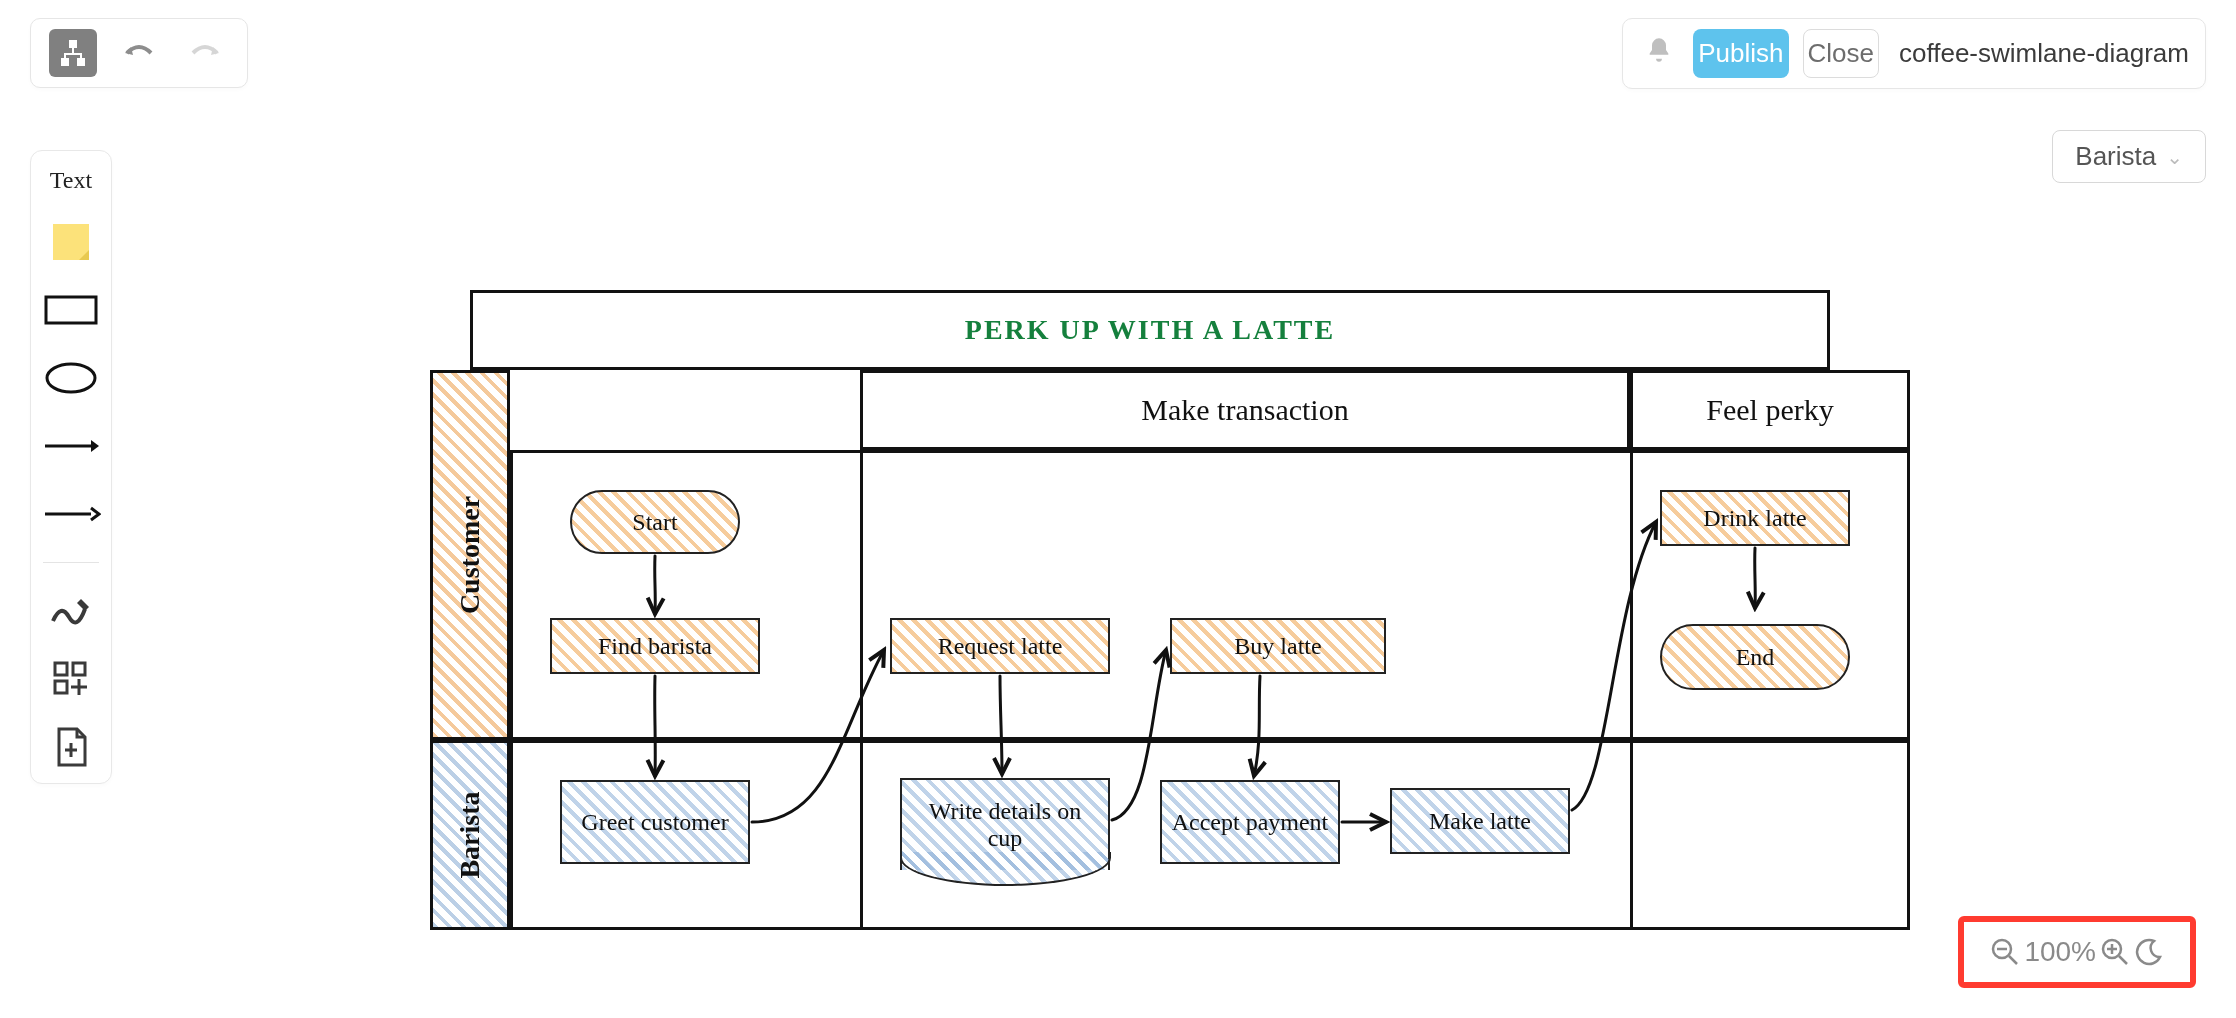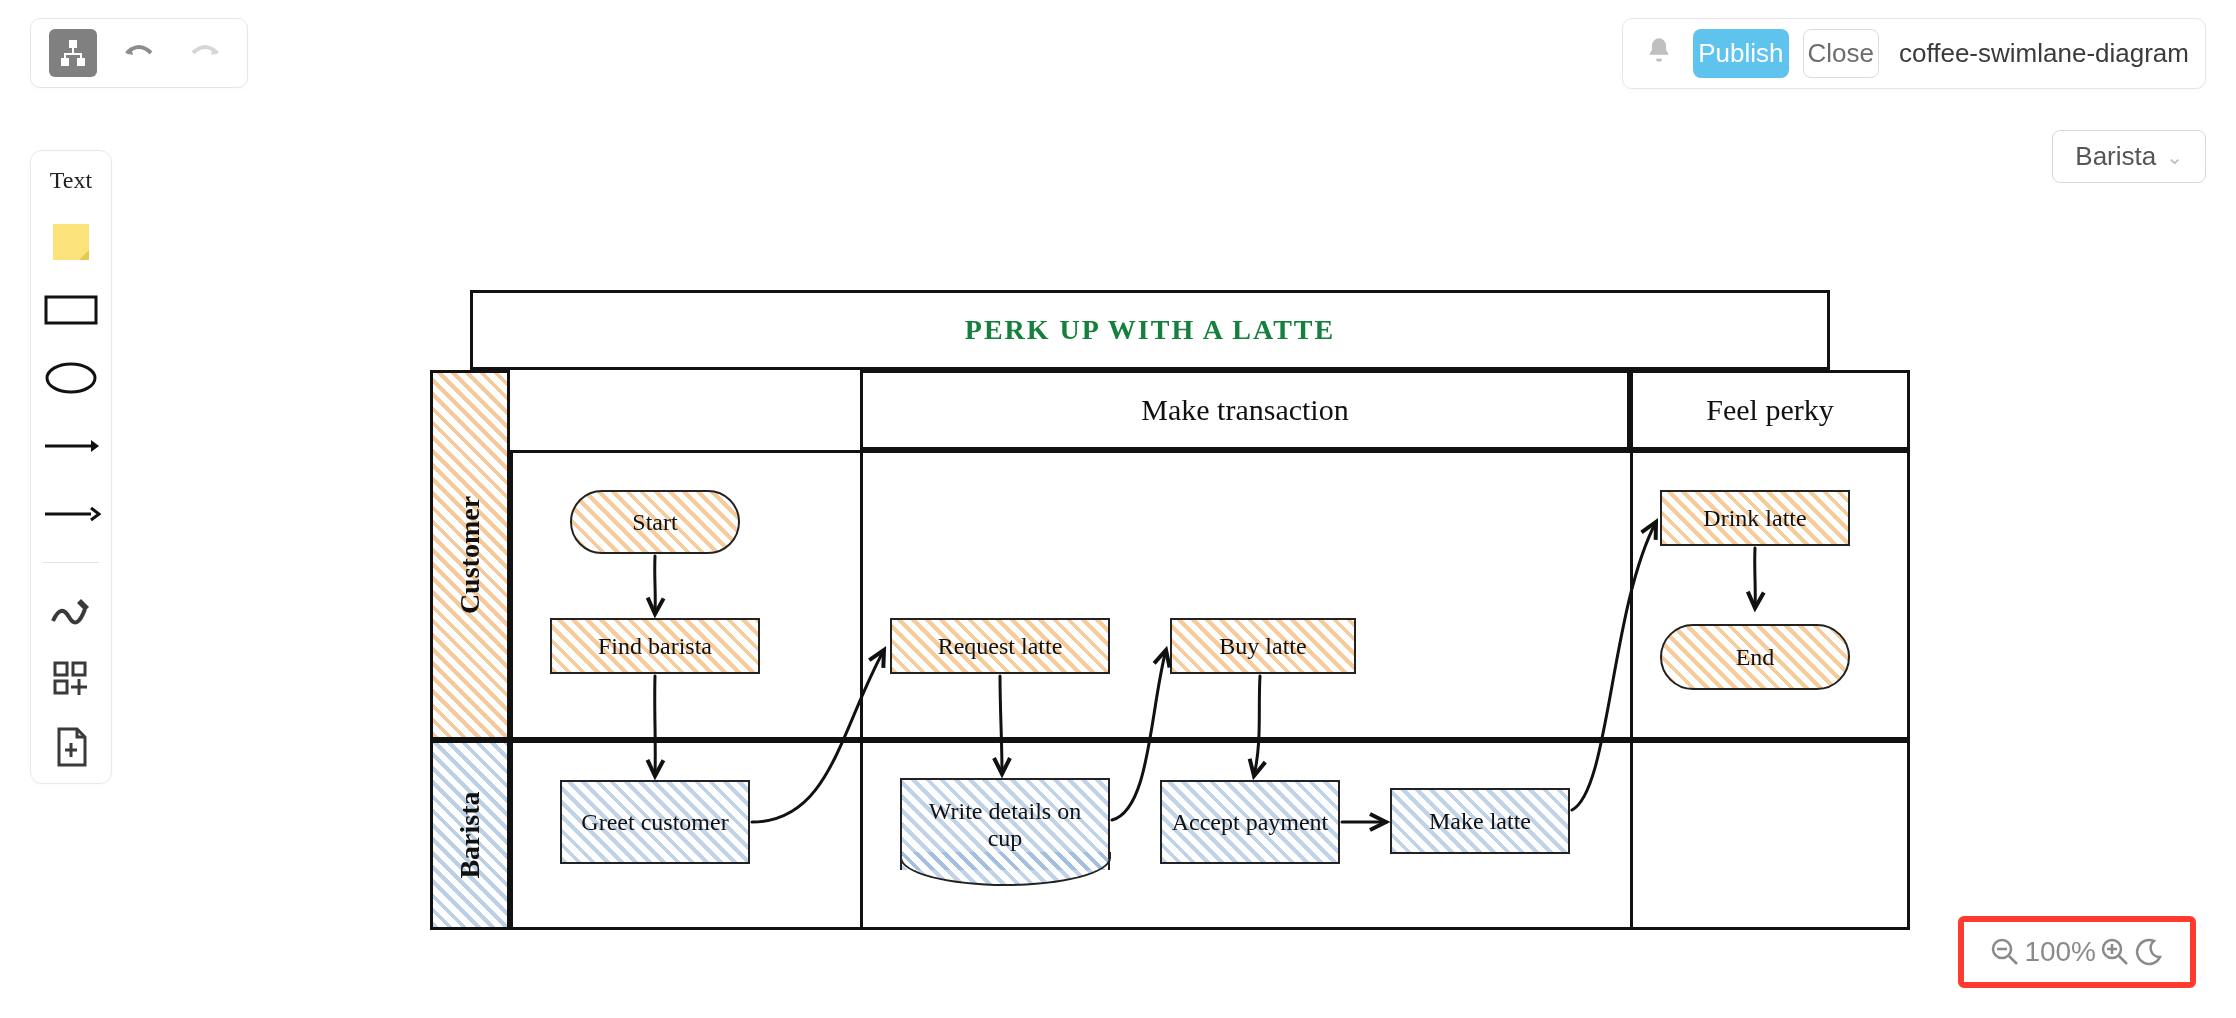--- a/index.html
+++ b/index.html
@@ -117,21 +117,21 @@
   .n-start      { left:140px; top:200px; width:170px; height:64px; }
   .n-find       { left:120px; top:328px; width:210px; height:56px; }
   .n-greet      { left:130px; top:490px; width:190px; height:84px; }
   .n-request    { left:460px; top:328px; width:220px; height:56px; }
   .n-write      { left:470px; top:488px; width:210px; height:92px; border-bottom:none; border-radius:0;}
   .n-write::after{
     content:""; position:absolute; left:-2.5px; right:-2.5px; bottom:-16px; height:32px;
     border:2.5px solid #222; border-top:none; border-radius:0 0 60% 60% / 0 0 100% 100%;
     background:inherit;
   }
-  .n-buy        { left:740px; top:328px; width:186px; height:56px; }
+  .n-buy        { left:740px; top:328px; width:216px; height:56px; }
   .n-accept     { left:730px; top:490px; width:180px; height:84px; }
   .n-make       { left:960px; top:498px; width:180px; height:66px; }
   .n-drink      { left:1230px; top:200px; width:190px; height:56px; }
   .n-end        { left:1230px; top:322px; width:190px; height:66px;margin-top:12px; }
 
   
   svg.arrows { position:absolute; left:0; top:0; width:1480px; height:640px; pointer-events:none; }
   .sk { stroke:#111; stroke-width:3; fill:none; stroke-linecap:round; }
 
   

